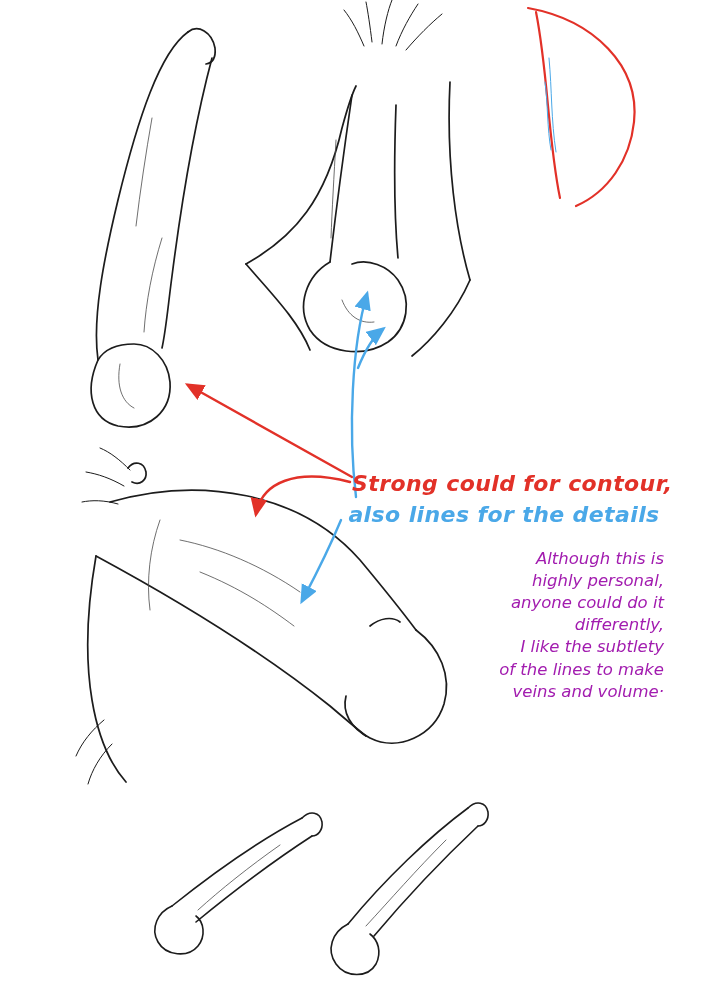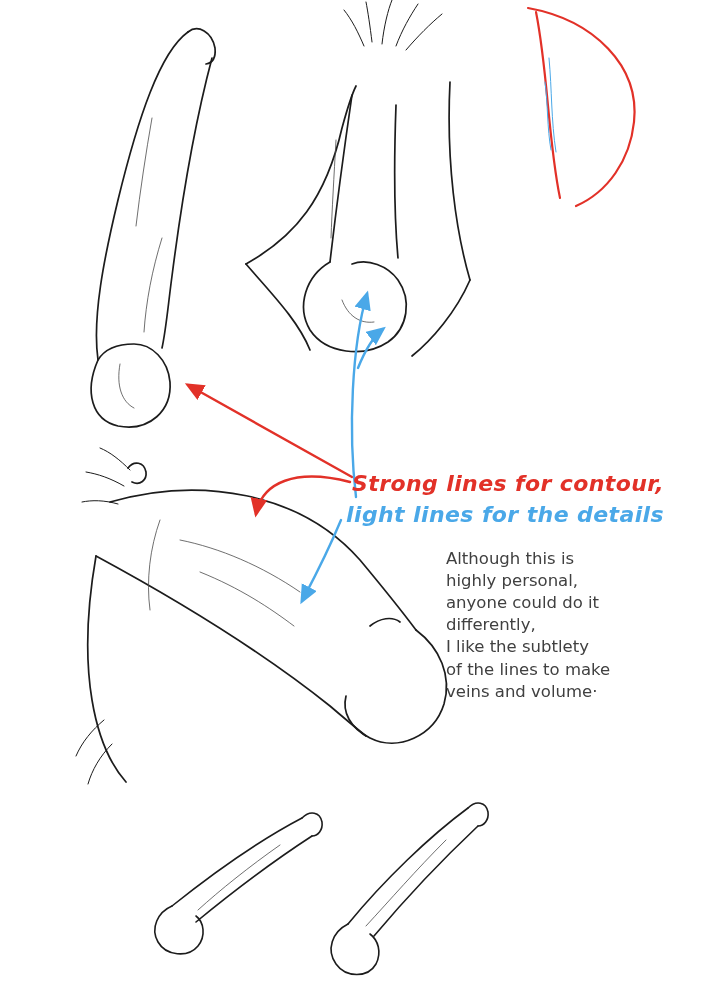--- a/index.html
+++ b/index.html
@@ -8,21 +8,22 @@
     overflow:hidden;font-family:"DejaVu Sans",sans-serif;
   }
   .art{position:absolute;left:0;top:0;}
   .label{
     position:absolute;font-style:italic;font-weight:600;font-size:22px;
     text-align:center;letter-spacing:.4px;white-space:nowrap;
   }
   .label.red{color:#e23128;left:352px;top:471px;width:305px;}
   .label.blue{color:#4aa8e8;left:346px;top:502px;width:316px;}
   .note{
-    position:absolute;white-space:pre-line;text-align:left;color:#404040;
+    position:absolute;white-space:pre-line;text-align:right;color:#a21caf;
+    font-style:italic;
   }
   .note.right{left:446px;top:548px;width:218px;font-size:16.5px;line-height:1.34;font-weight:500;}
   .note.bottom{left:358px;top:903px;width:302px;font-size:12px;line-height:1.4;}
 </style>
 </head>
 <body>
 
 <div class="canvas">
 
   <svg class="art" width="707" height="1000" viewBox="0 0 707 1000" fill="none" stroke-linecap="round" stroke-linejoin="round">
@@ -117,23 +118,23 @@
 
     <g stroke-width="2.4">
       <path d="M352 477 L188 385" stroke="#e23128" marker-end="url(#mr)"></path>
       <path d="M350 482 C296 468 262 482 256 514" stroke="#e23128" marker-end="url(#mr)"></path>
       <path d="M356 497 C348 430 352 345 367 294" stroke="#4aa8e8" marker-end="url(#mb)"></path>
       <path d="M358 368 C366 348 374 336 383 329" stroke="#4aa8e8" marker-end="url(#mb)"></path>
       <path d="M341 520 C326 556 312 582 302 601" stroke="#4aa8e8" marker-end="url(#mb)"></path>
     </g>
   </svg>
 
-  <div class="label red">Strong lines for contour,</div>
+  <div class="label red">Strong could for contour,</div>
 
-  <div class="label blue">light lines for the details</div>
+  <div class="label blue">also lines for the details</div>
 
   <div class="note right">Although this is
 highly personal,
 anyone could do it
 differently,
 I like the subtlety
 of the lines to make
 veins and volume·</div>
 
 

